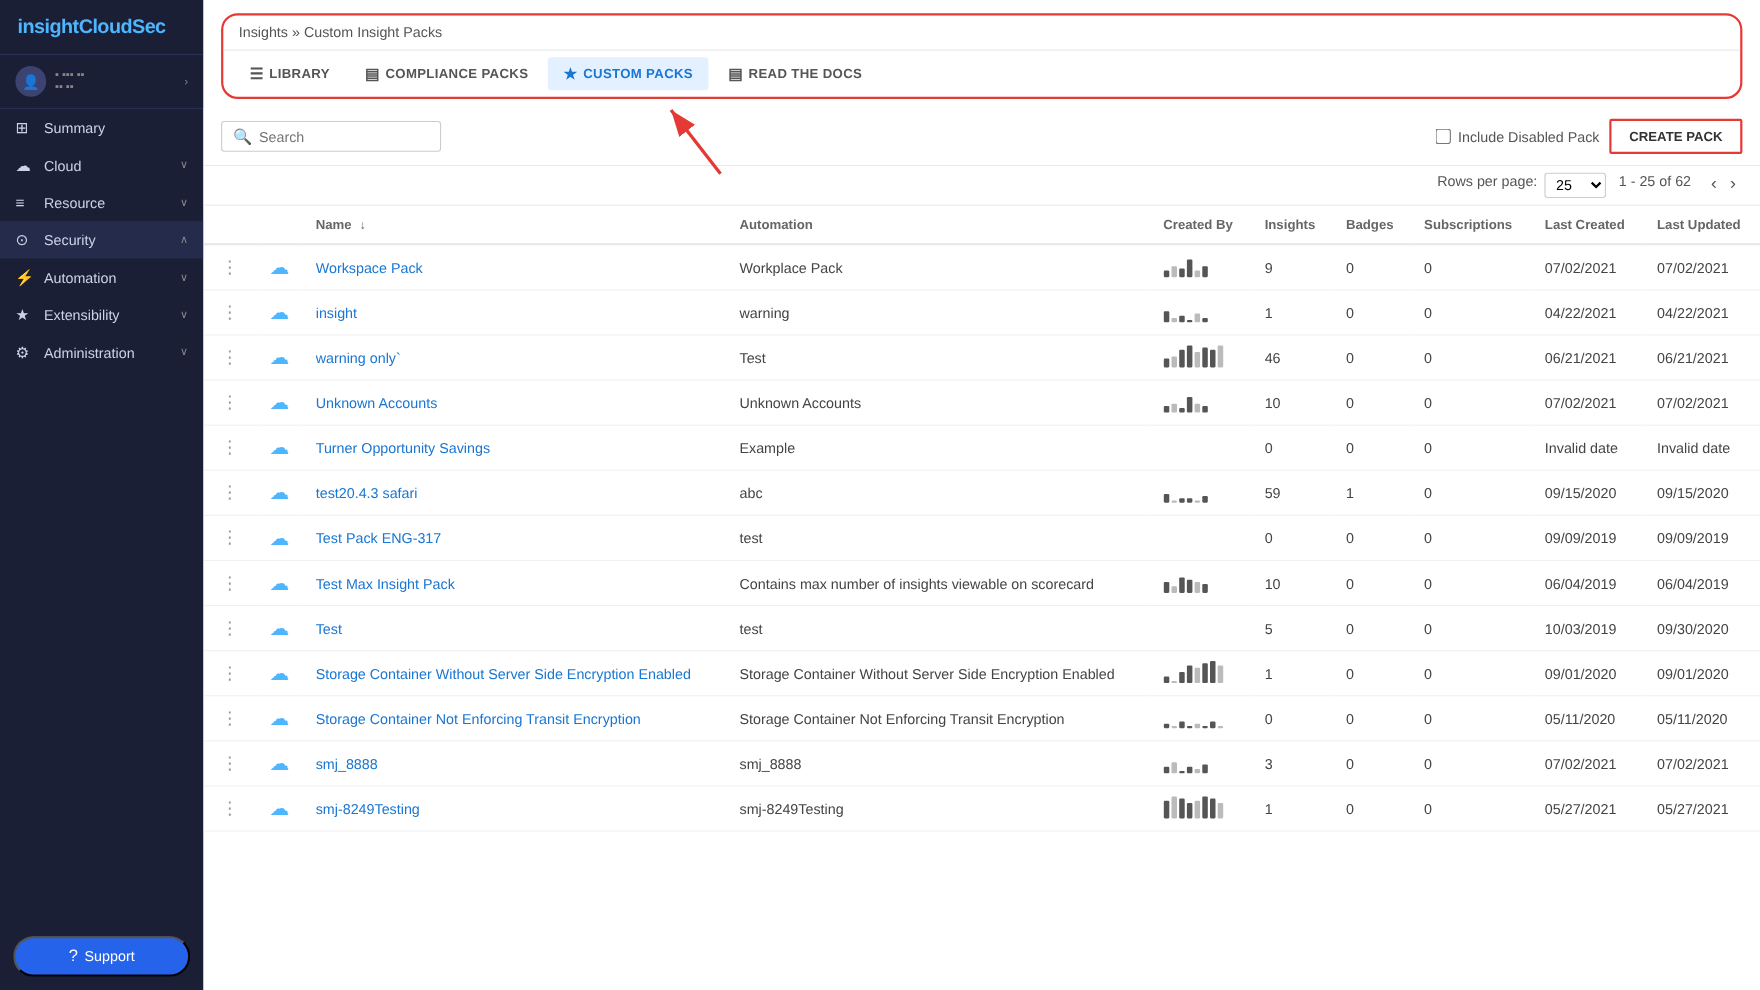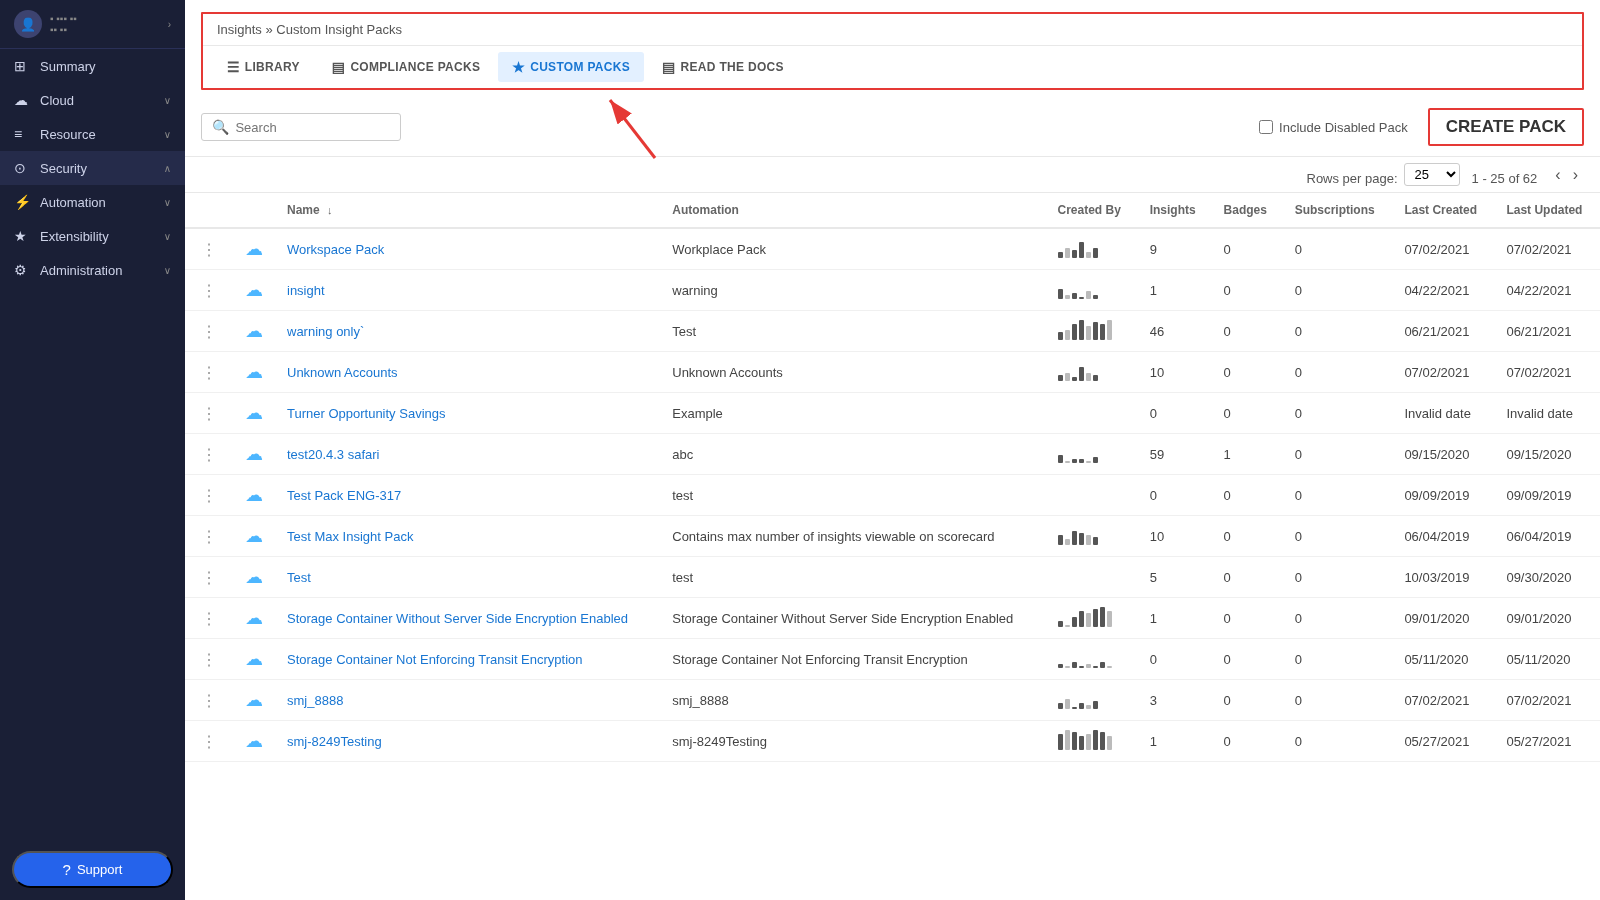--- a/index.html
+++ b/index.html
@@ -56,21 +56,21 @@
       display: flex;
       flex-direction: column;
       overflow: hidden;
       background: #fff;
     }
 
     
     .page-header {
       border: 2px solid #e53935;
       margin: 12px 16px 0 16px;
-      border-radius: 1px;
+      border-radius: 15px;
       background: #fff;
     }
     .breadcrumb-bar {
       padding: 8px 14px;
       font-size: 13px;
       color: #555;
       border-bottom: 1px solid #e8e8e8;
     }
     .breadcrumb-bar a { color: #555; text-decoration: none; }
     .tabs-bar {
@@ -86,30 +86,30 @@
     .toolbar {
       display: flex; align-items: center; padding: 10px 16px; border-bottom: 1px solid #e8e8e8; background: #fff; margin-top: 8px;
     }
     .search-box {
       display: flex; align-items: center; border: 1px solid #ccc; border-radius: 3px; padding: 5px 10px; background: #fff; width: 200px;
     }
     .search-box input {
       border: none; outline: none; font-size: 13px; width: 100%; color: #555;
     }
     .search-icon { color: #888; margin-right: 6px; font-size: 14px; }
-    .toolbar-right { margin-left: auto; display: flex; align-items: center; gap: 20px; }
+    .toolbar-right { margin-left: auto; display: flex; align-items: center; gap: 9px; }
     .include-disabled { display: flex; align-items: center; gap: 6px; font-size: 13px; color: #555; }
     .include-disabled input[type=checkbox] { width: 14px; height: 14px; }
     .create-pack-btn {
-      background: #fff; color: #333; border: 2px solid #e53935; padding: 7px 16px; font-size: 17px; font-weight: 600; cursor: pointer; border-radius: 2px;
+      background: #fff; color: #333; border: 2px solid #e53935; padding: 7px 16px; font-size: 12px; font-weight: 600; cursor: pointer; border-radius: 2px;
     }
 
     
     .pagination-bar {
-      display: flex; align-items: flex-end; justify-content: flex-end; padding: 6px 16px; background: #fff; font-size: 13px; color: #555; border-bottom: 1px solid #e8e8e8;
+      display: flex; align-items: flex-start; justify-content: flex-end; padding: 6px 16px; background: #fff; font-size: 13px; color: #555; border-bottom: 1px solid #e8e8e8;
     }
     .pagination-bar .rows-label { margin-right: 6px; }
     .rows-select { border: 1px solid #ccc; border-radius: 3px; padding: 2px 6px; font-size: 13px; background: #fff; cursor: pointer; }
     .page-info { margin: 0 12px; }
     .page-btn { background: none; border: none; font-size: 16px; cursor: pointer; color: #555; padding: 2px 6px; }
 
     
     .table-container { overflow-y: auto; flex: 1; }
     table { width: 100%; border-collapse: collapse; font-size: 13px; }
     thead tr { background: #fff; border-bottom: 2px solid #e8e8e8; }
@@ -122,20 +122,23 @@
     .row-icon { color: #4db6ff; font-size: 18px; }
     .pack-name-link { color: #1976d2; text-decoration: none; cursor: pointer; }
     .badge-bars { display: flex; align-items: flex-end; gap: 2px; height: 18px; }
     .bar { background: #555; border-radius: 1px; width: 5px; }
     .bar.light { background: #bbb; }
   </style>
 </head>
 <body>
 
 <div id="sidebar">
+  <div class="sidebar-logo">
+    <span>insight</span><span style="color:#4db6ff;">CloudSec</span>
+  </div>
   <div class="sidebar-user">
     <div class="avatar">👤</div>
     <div>
       <div class="user-dots">▪ ▪▪▪ ▪▪</div>
       <div class="user-dots">▪▪ ▪▪</div>
     </div>
     <span class="chevron">›</span>
   </div>
 
   <div class="nav-item">

